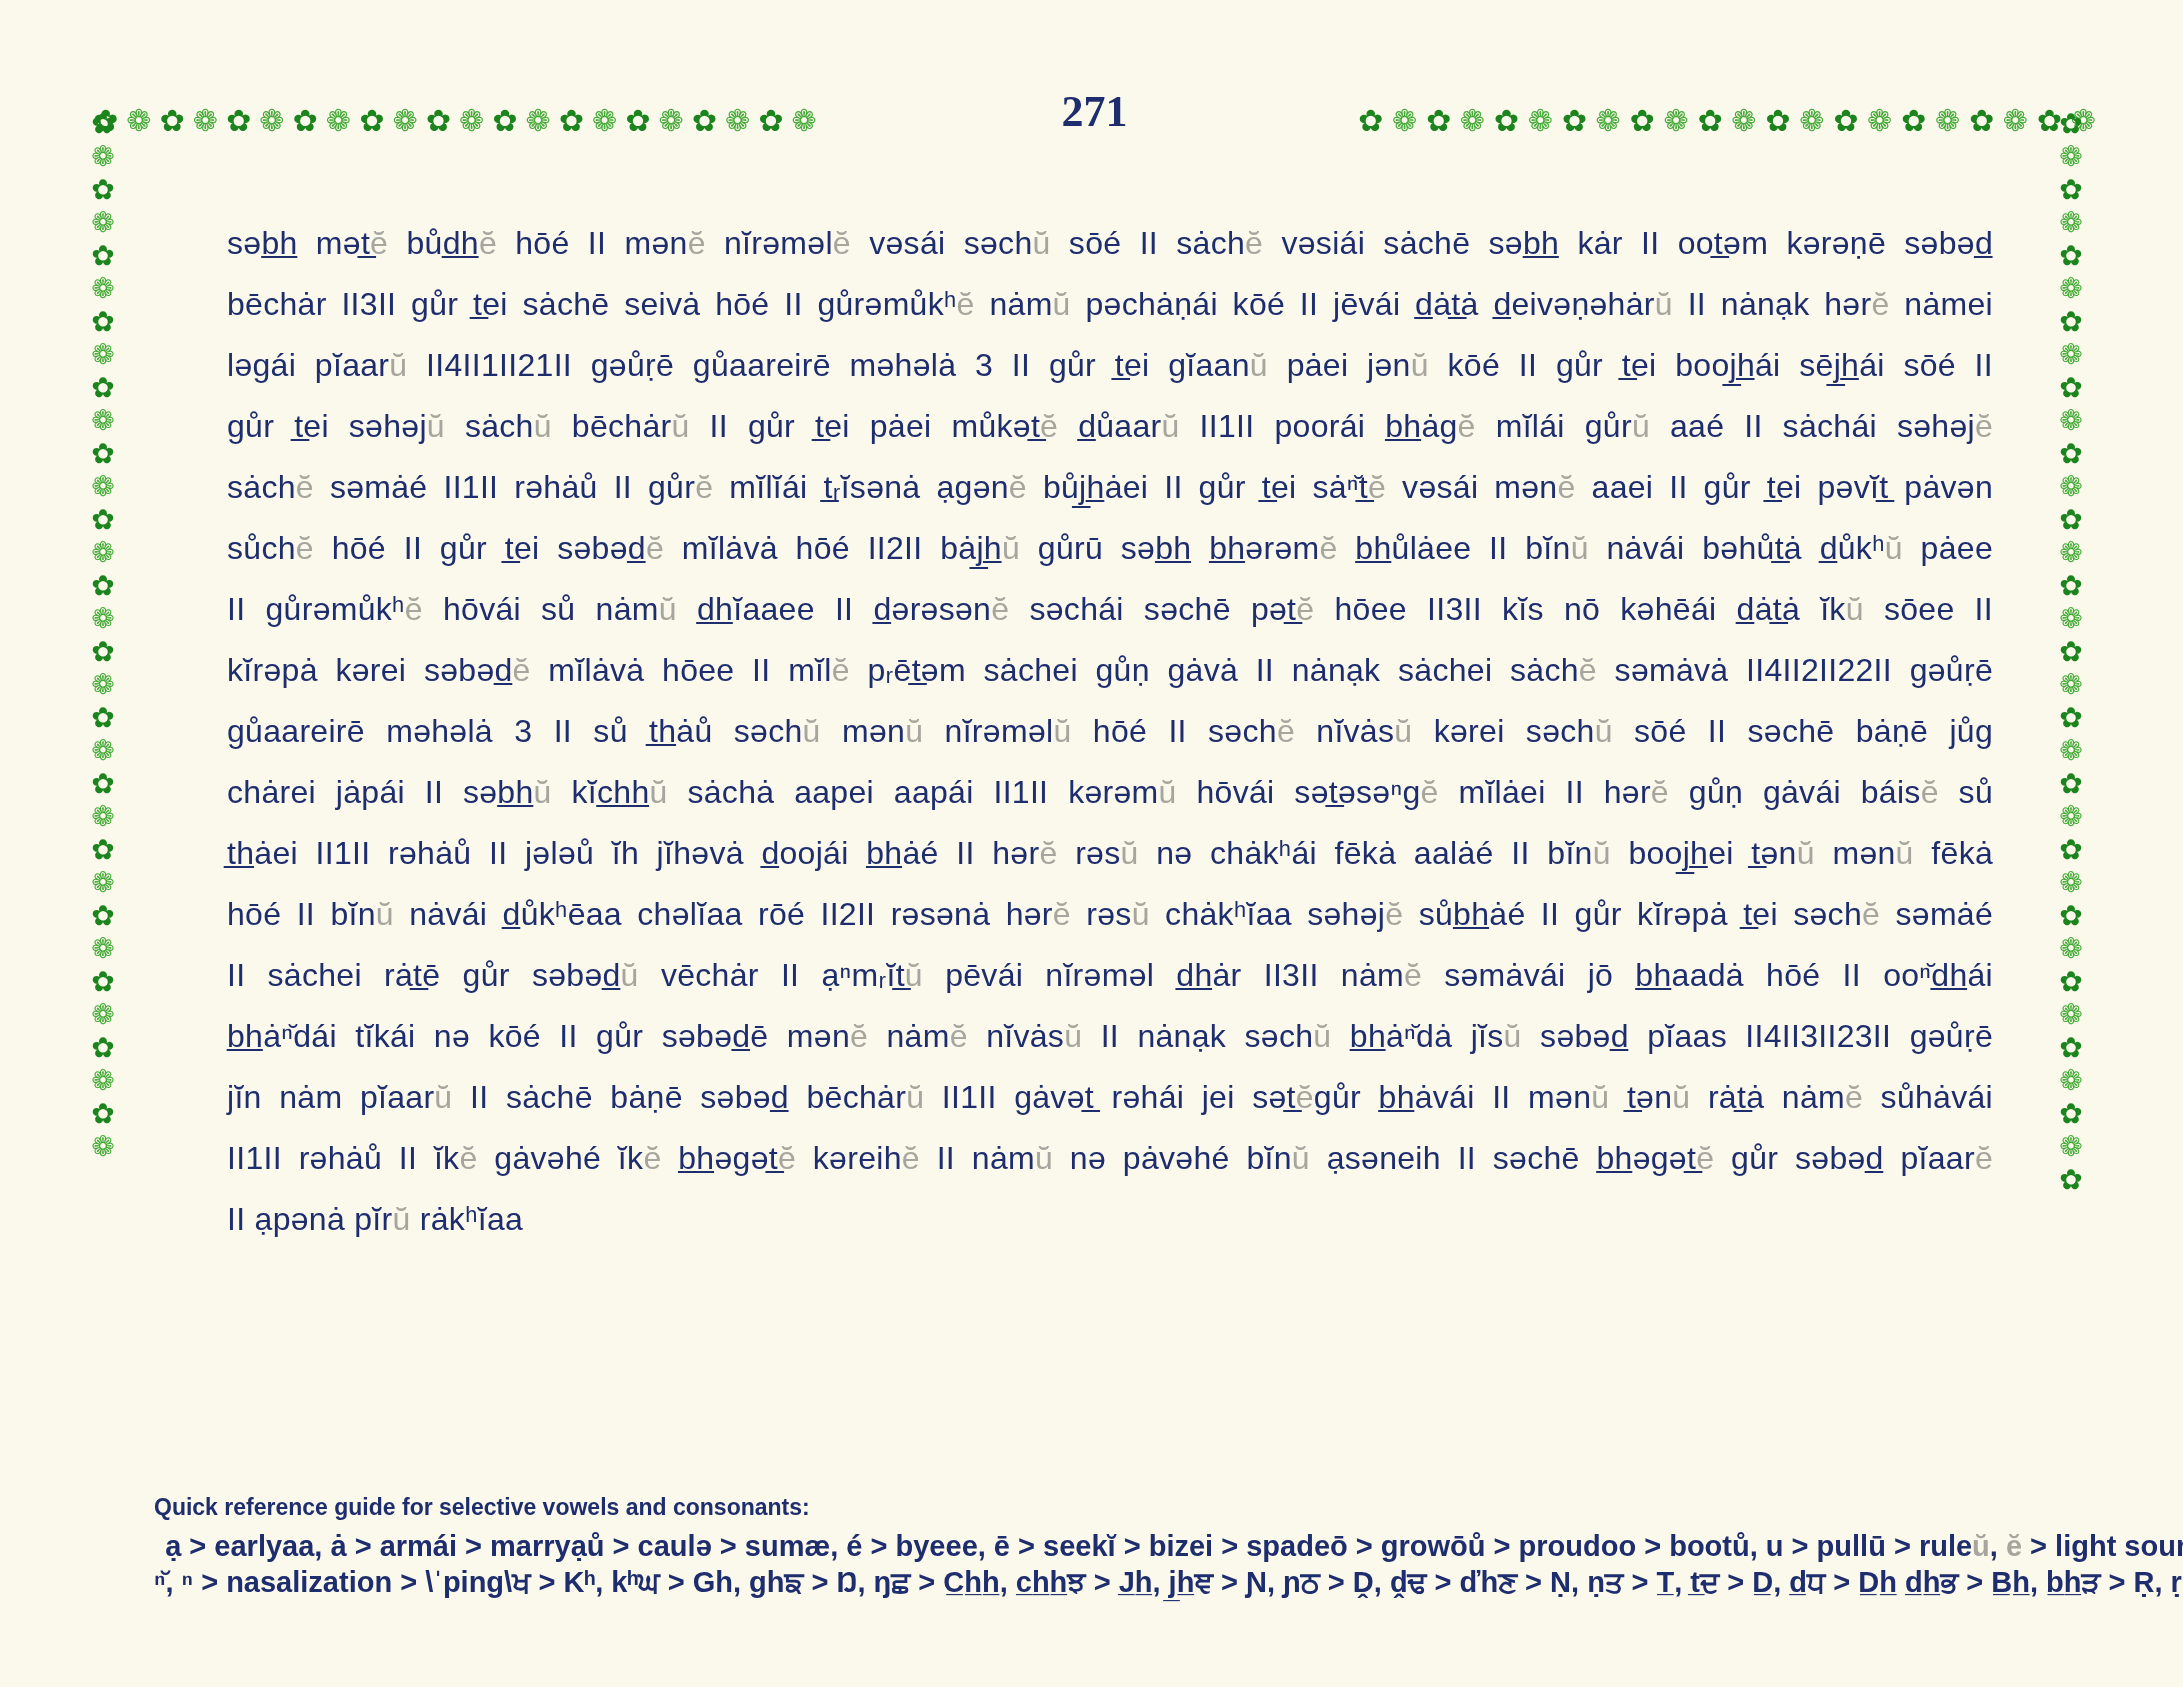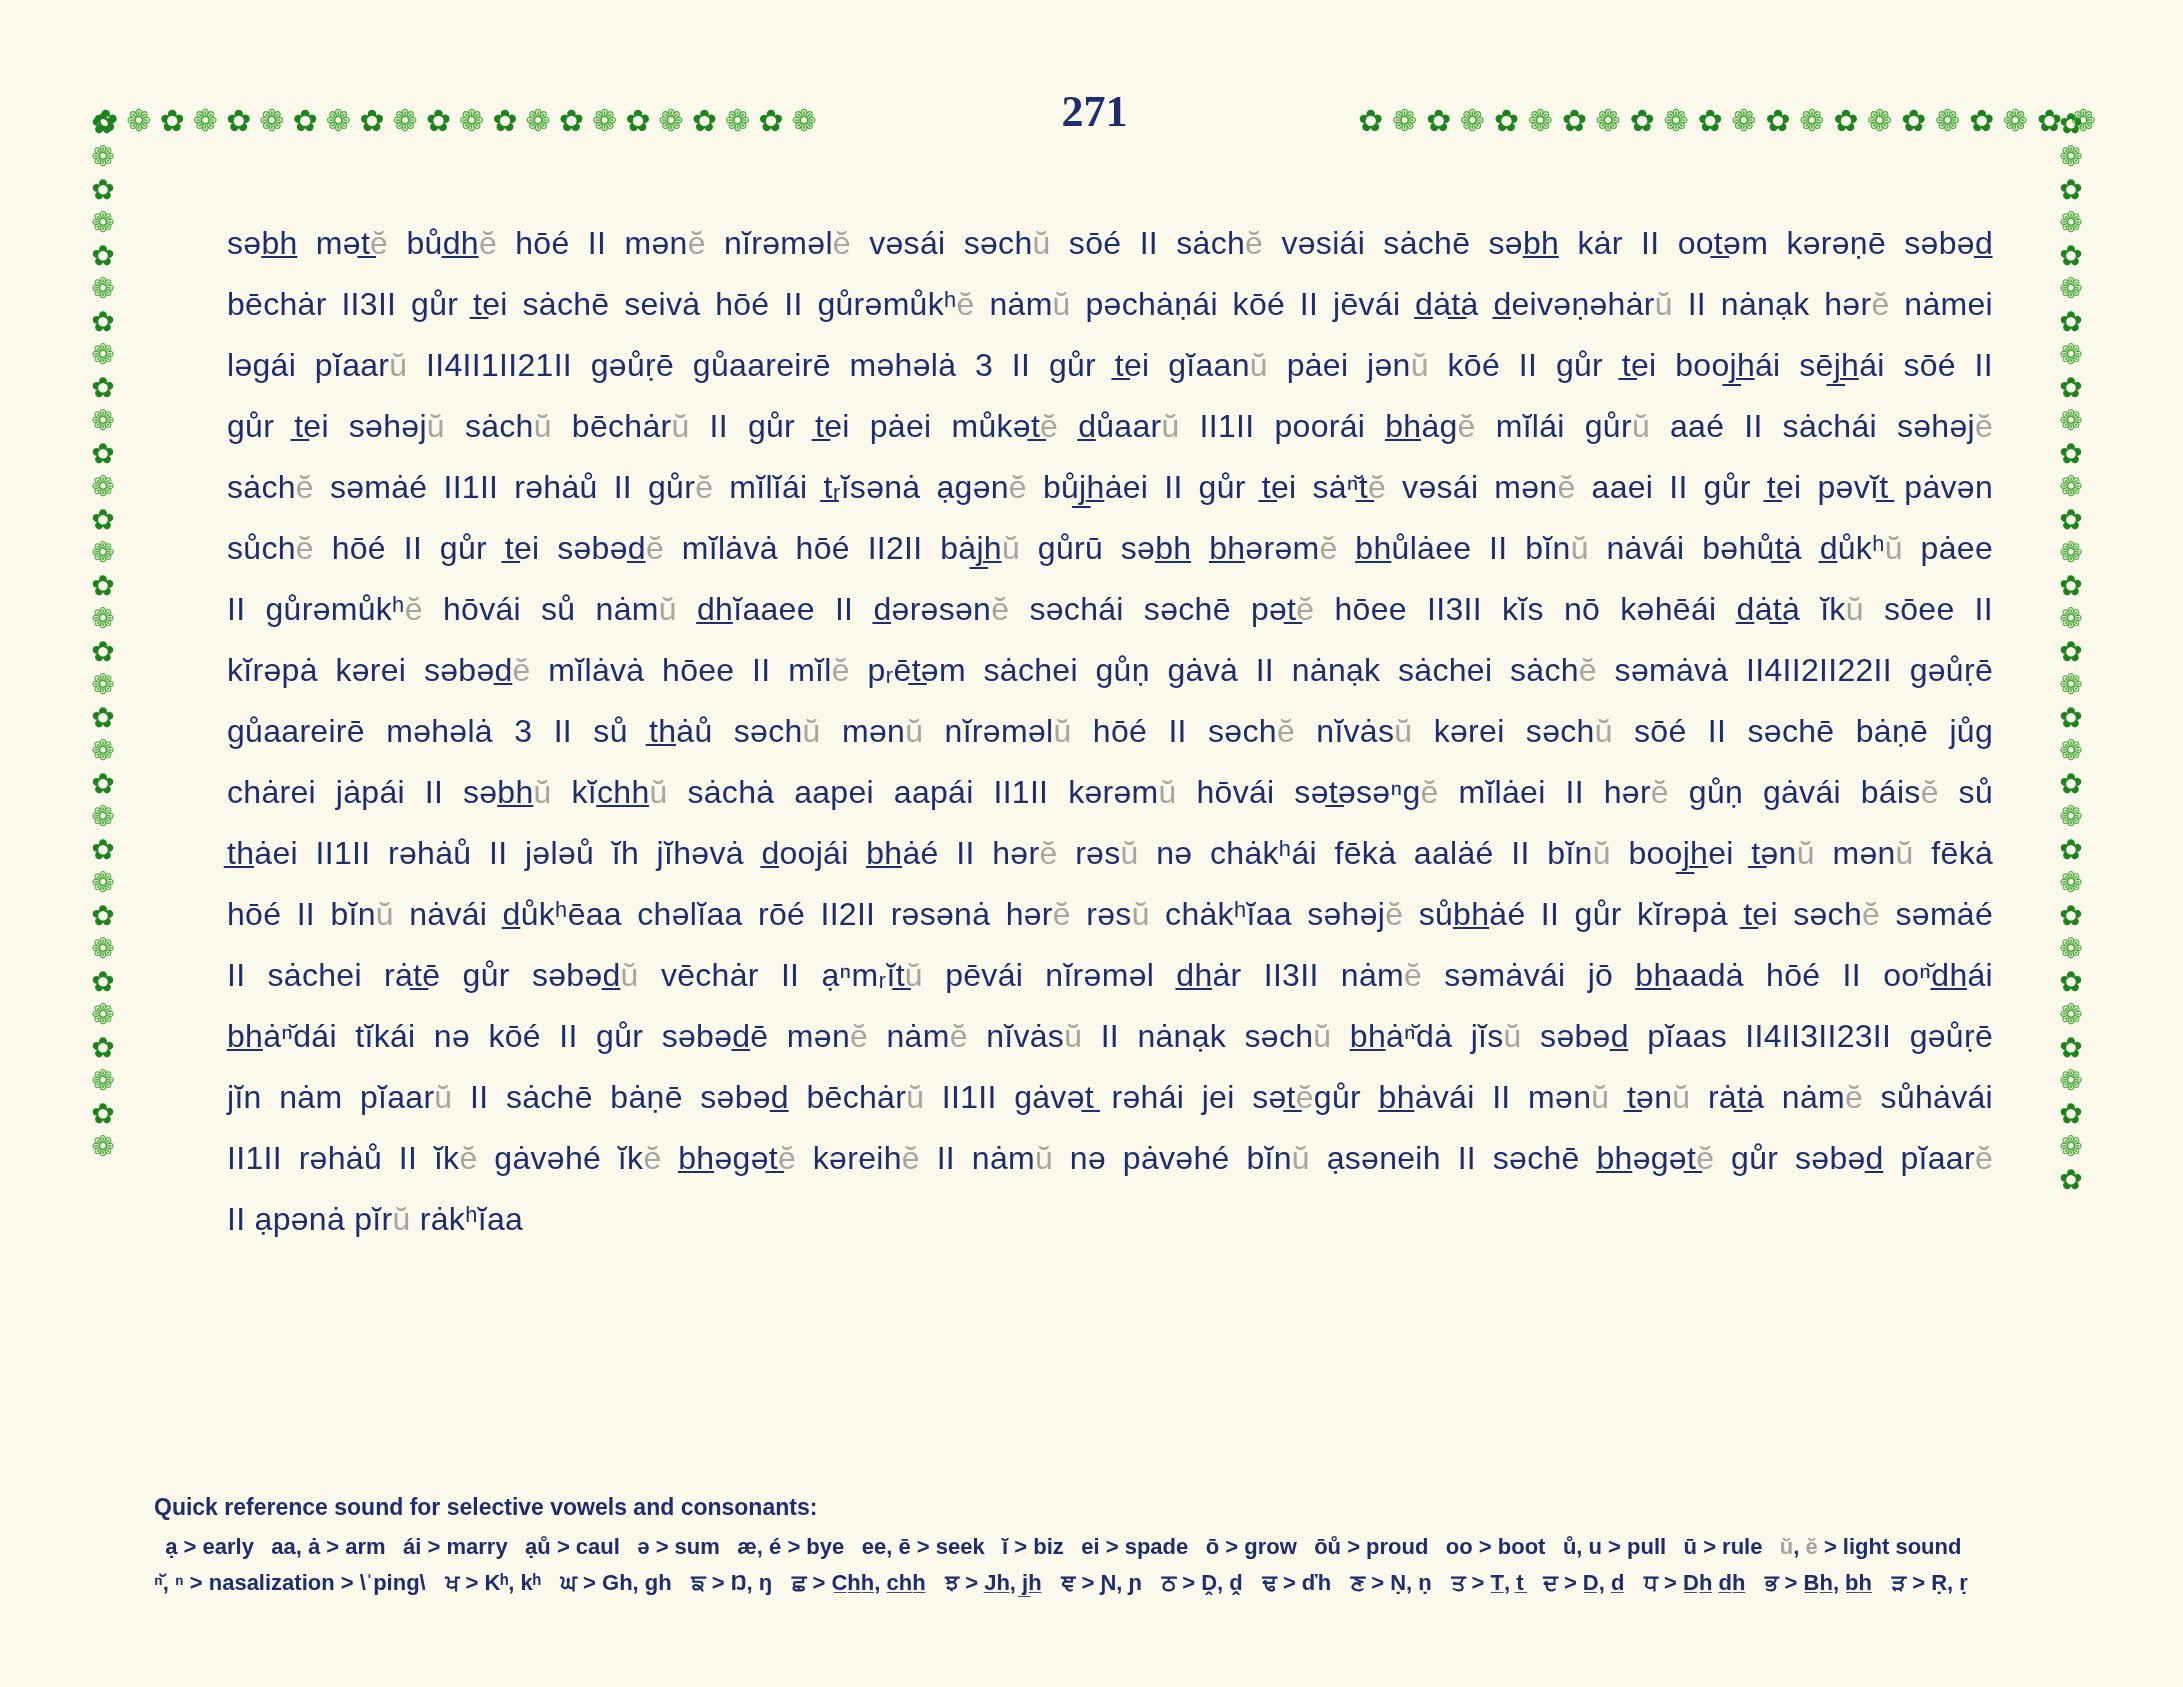--- a/index.html
+++ b/index.html
@@ -29,21 +29,21 @@
   
   #body-text{position:absolute;left:195px;top:213px;width:1798px;color:var(--ink);
     font-size:32px;line-height:61px;letter-spacing:0.3px;}
   .bline{text-align:justify;text-align-last:justify;white-space:normal;margin-left:32px;}
   .bline.last{text-align-last:left;}
   .lt{color:var(--lt);}
 
   
   .footer{position:absolute;left:154px;top:1494px;width:1814px;color:var(--ink);}
   .footer-heading{font-size:23px;font-weight:600;margin-bottom:9.3px;}
-  .guide-row{display:flex;justify-content:space-between;font-size:22px;font-weight:600;line-height:33px;}
+  .guide-row{display:flex;justify-content:space-between;font-size:29px;font-weight:600;line-height:33px;}
   #vowel-row{margin-left:11.2px;margin-right:6.6px;}
   #consonant-row{margin-top:2.6px;}
   .guide-item{white-space:pre;}
 </style>
 </head>
 <body>
 
 <div class="page">
 
   <div id="orn-top-left" class="orn-row">
@@ -180,21 +180,21 @@
       <div class="bline">t̲h̲ȧei II1II rəhȧů II jələů ĭh jĭhəvȧ d̲oojái b̲h̲ȧé II hər<span class="lt">ĕ</span> rəs<span class="lt">ŭ</span> nə chȧkʰái fēkȧ aalȧé II bĭn<span class="lt">ŭ</span> booj̲h̲ei t̲ən<span class="lt">ŭ</span> mən<span class="lt">ŭ</span> fēkȧ</div>
       <div class="bline">hōé II bĭn<span class="lt">ŭ</span> nȧvái d̲ůkʰēaa chəlĭaa rōé II2II rəsənȧ hər<span class="lt">ĕ</span> rəs<span class="lt">ŭ</span> chȧkʰĭaa səhəj<span class="lt">ĕ</span> sůb̲h̲ȧé II gůr kĭrəpȧ t̲ei səch<span class="lt">ĕ</span> səmȧé</div>
       <div class="bline">II sȧchei rȧt̲ē gůr səbəd̲<span class="lt">ŭ</span> vēchȧr II ạⁿmᵣĭt̲<span class="lt">ŭ</span> pēvái nĭrəməl d̲h̲ȧr II3II nȧm<span class="lt">ĕ</span> səmȧvái jō b̲h̲aadȧ hōé II ooⁿ̆d̲h̲ái</div>
       <div class="bline">b̲h̲ȧⁿ̆dái tĭkái nə kōé II gůr səbəd̲ē mən<span class="lt">ĕ</span> nȧm<span class="lt">ĕ</span> nĭvȧs<span class="lt">ŭ</span> II nȧnạk səch<span class="lt">ŭ</span> b̲h̲ȧⁿ̆dȧ jĭs<span class="lt">ŭ</span> səbəd̲ pĭaas II4II3II23II gəůṛē</div>
       <div class="bline">jĭn nȧm pĭaar<span class="lt">ŭ</span> II sȧchē bȧṇē səbəd̲ bēchȧr<span class="lt">ŭ</span> II1II gȧvət̲ rəhái jei sət̲<span class="lt">ĕ</span>gůr b̲h̲ȧvái II mən<span class="lt">ŭ</span> t̲ən<span class="lt">ŭ</span> rȧt̲ȧ nȧm<span class="lt">ĕ</span> sůhȧvái</div>
       <div class="bline">II1II rəhȧů II ĭk<span class="lt">ĕ</span> gȧvəhé ĭk<span class="lt">ĕ</span> b̲h̲əgət̲<span class="lt">ĕ</span> kəreih<span class="lt">ĕ</span> II nȧm<span class="lt">ŭ</span> nə pȧvəhé bĭn<span class="lt">ŭ</span> ạsəneih II səchē b̲h̲əgət̲<span class="lt">ĕ</span> gůr səbəd̲ pĭaar<span class="lt">ĕ</span></div>
       <div class="bline last">II ạpənȧ pĭr<span class="lt">ŭ</span> rȧkʰĭaa</div>
     </div>
 
   <div class="footer">
-    <div class="footer-heading">Quick reference sound for selective vowels and consonants:</div>
+    <div class="footer-heading">Quick reference guide for selective vowels and consonants:</div>
     <div id="vowel-row" class="guide-row">
         <span class="guide-item">ạ &gt; early</span>
         <span class="guide-item">aa, ȧ &gt; arm</span>
         <span class="guide-item">ái &gt; marry</span>
         <span class="guide-item">ạů &gt; caul</span>
         <span class="guide-item">ə &gt; sum</span>
         <span class="guide-item">æ, é &gt; bye</span>
         <span class="guide-item">ee, ē &gt; seek</span>
         <span class="guide-item">ĭ &gt; biz</span>
         <span class="guide-item">ei &gt; spade</span>

